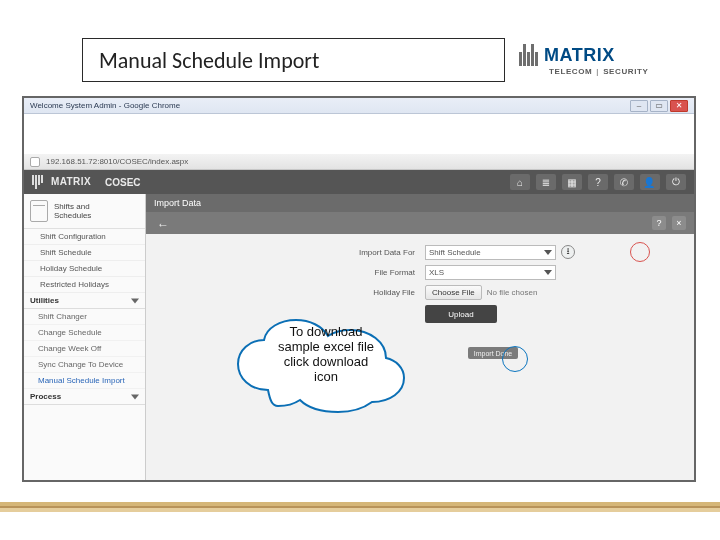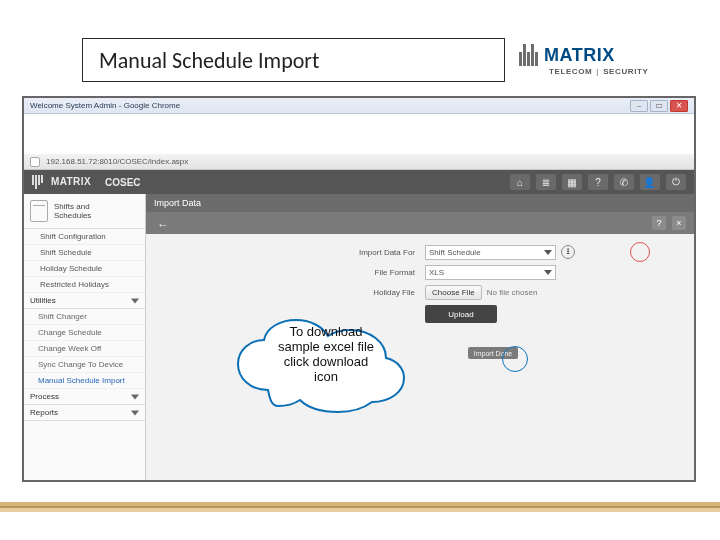--- a/index.html
+++ b/index.html
@@ -37,21 +37,21 @@
   .prodline .p1 { font-size:10px; font-weight:700; }
   .hdr-icons { display:flex; gap:6px; }
   .hi { width:20px; height:16px; background:#6a6a6a; border-radius:2px; display:flex; align-items:center; justify-content:center; font-size:10px; color:#eee; }
 
   .app-body { flex:1; display:flex; overflow:hidden; }
   .lnav { width:122px; border-right:1px solid #ccc; background:#fafafa; display:flex; flex-direction:column; font-size:8px; color:#444; }
   .lnav .sec { padding:6px 6px; display:flex; align-items:center; gap:6px; border-bottom:1px solid #e0e0e0; }
   .lnav .sec .si { width:18px; height:22px; border:1px solid #aaa; border-radius:2px; position:relative; }
   .lnav .sec .si::after{content:""; position:absolute; left:2px; right:2px; top:4px; border-top:1px solid #aaa;}
   .lnav .item { padding:3px 16px; border-bottom:1px solid #eee; color:#555; cursor:pointer; }
-  .lnav .hdr { padding:3px 6px; border-bottom:1px solid #ddd; color:#333; font-weight:400; position:relative; }
+  .lnav .hdr { padding:3px 6px; border-bottom:1px solid #ddd; color:#333; font-weight:700; position:relative; }
   .lnav .hdr .ar {
     position:absolute; right:6px; top:50%; transform:translateY(-50%);
     width:0; height:0; border-left:4px solid transparent; border-right:4px solid transparent; border-top:5px solid #666;
   }
   .lnav .sub { padding:3px 6px 3px 14px; color:#666; border-bottom:1px solid #f1f1f1; cursor:pointer; }
 
   .rpane { flex:1; background:#f2f2f2; position:relative; }
   .panel-title { height:18px; background:#6b6b6b; color:#fff; font-size:9px; display:flex; align-items:center; padding:0 8px; }
   .panel-toolbar { height:22px; background:#7a7a7a; display:flex; align-items:center; justify-content:space-between; padding:0 8px; }
   .tbtn { width:18px; height:16px; display:flex; align-items:center; justify-content:center; color:#eee; font-size:12px; }
@@ -157,21 +157,20 @@
       <div class="item">Shift Schedule</div>
       <div class="item">Holiday Schedule</div>
       <div class="item">Restricted Holidays</div>
       <div class="hdr"><span>Utilities</span><span class="ar"></span></div>
       <div class="sub">Shift Changer</div>
       <div class="sub">Change Schedule</div>
       <div class="sub">Change Week Off</div>
       <div class="sub">Sync Change To Device</div>
       <div class="sub" style="color:#2a66b8">Manual Schedule Import</div>
       <div class="hdr"><span>Process</span><span class="ar"></span></div>
-      <div class="hdr"><span>Reports</span><span class="ar"></span></div>
     </div>
 
     <div class="rpane">
       <div class="panel-title">Import Data</div>
       <div class="panel-toolbar">
         <div class="tbtn">←</div>
         <div class="tr-icons">
           <div class="tri">?</div>
           <div class="tri">×</div>
         </div>

